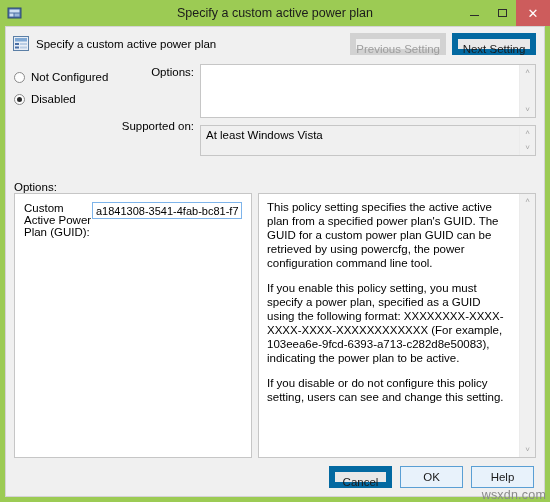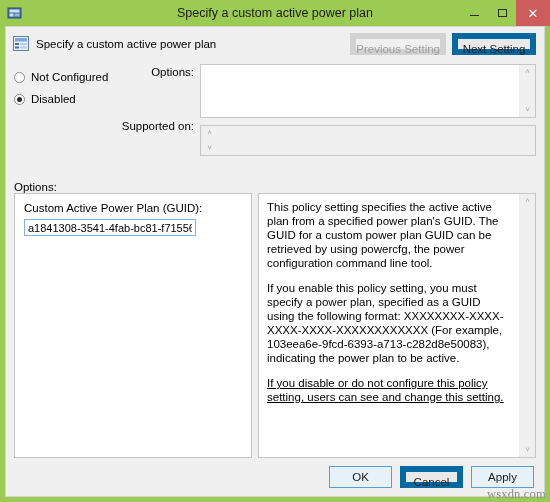--- a/index.html
+++ b/index.html
@@ -274,22 +274,22 @@
   }
   .panel {
     background: #ffffff;
     border: 1px solid #c6c6c6;
     box-sizing: border-box;
     display: flex;
     min-height: 0;
   }
   .options-panel {
     flex: 0 0 238px;
-    flex-direction: column;
     padding: 8px 9px;
+    justify-content: flex-end;
   }
   .option-label {
     font-size: 11.5px;
     margin-bottom: 5px;
     color: #000;
   }
   .guid-input {
     width: 172px;
     height: 17px;
     box-sizing: border-box;
@@ -309,21 +309,21 @@
     flex: 1 1 auto;
     padding: 6px 8px 6px 8px;
     overflow: hidden;
     font-size: 11.5px;
     line-height: 14px;
     color: #000;
   }
   .help-text p {
     margin: 0 0 11px 0;
   }
-  .help-text p:last-child { margin-bottom: 16px; text-decoration: underline; }
+  .help-text p:last-child { margin-bottom: 16px; }
 
   
   .footer {
     flex: 0 0 38px;
     display: flex;
     align-items: center;
     justify-content: flex-end;
     padding: 0 10px 0 8px;
     box-sizing: border-box;
     gap: 8px;
@@ -333,21 +333,21 @@
     height: 22px;
   }
 
   
   .watermark {
     position: absolute;
     right: 4px;
     bottom: 0px;
     font-size: 12.5px;
     color: #8a8a8a;
-    font-family: Liberation Serif, serif;
+    font-family: Liberation Sans, sans-serif;
     letter-spacing: 0.2px;
   }
 </style>
 </head>
 <body>
 
 <div class="window">
 
   <div class="titlebar">
     <div class="title-icon">
@@ -409,20 +409,21 @@
             <div class="tb-content"></div>
             <div class="vscroll">
               <span class="arrow">˄</span>
               <span class="arrow">˅</span>
             </div>
           </div>
         </div>
         <div class="field-row">
           <div class="field-label">Supported on:</div>
           <div class="textbox supported-box">
+            <div class="tb-content">At least Windows Vista</div>
             <div class="vscroll">
               <span class="arrow">˄</span>
               <span class="arrow">˅</span>
             </div>
           </div>
         </div>
       </div>
     </div>
 
     <div class="sectionlabels">
@@ -442,21 +443,21 @@
           <p>If you disable or do not configure this policy setting, users can see and change this setting.</p>
         </div>
         <div class="vscroll">
           <span class="arrow">˄</span>
           <span class="arrow">˅</span>
         </div>
       </div>
     </div>
 
     <div class="footer">
+      <button class="btn">Cancel</button>
       <button class="btn primary">OK</button>
-      <button class="btn">Cancel</button>
-      <button class="btn primary">Apply</button>
+      <button class="btn primary">Help</button>
     </div>
 
   </div>
 
   <div class="watermark">wsxdn.com</div>
 </div>
 
 </body></html>

